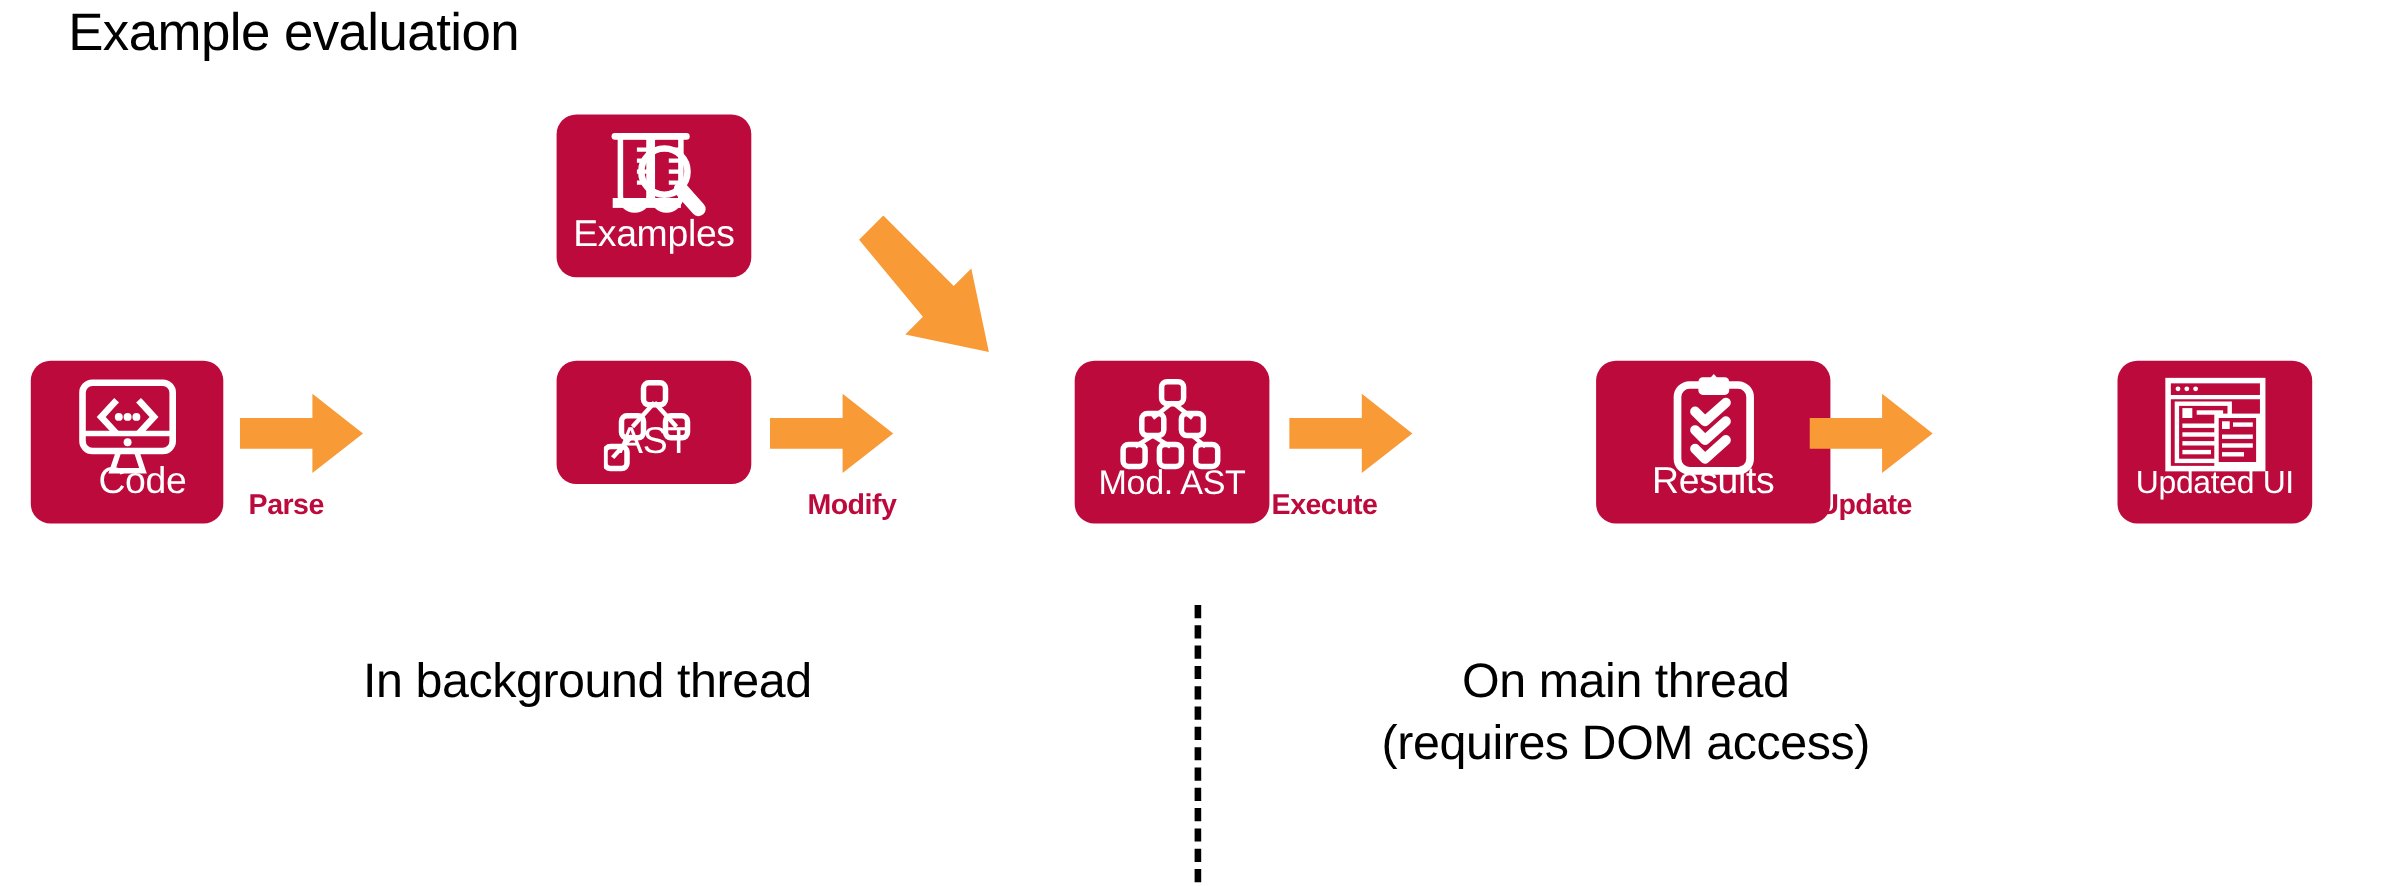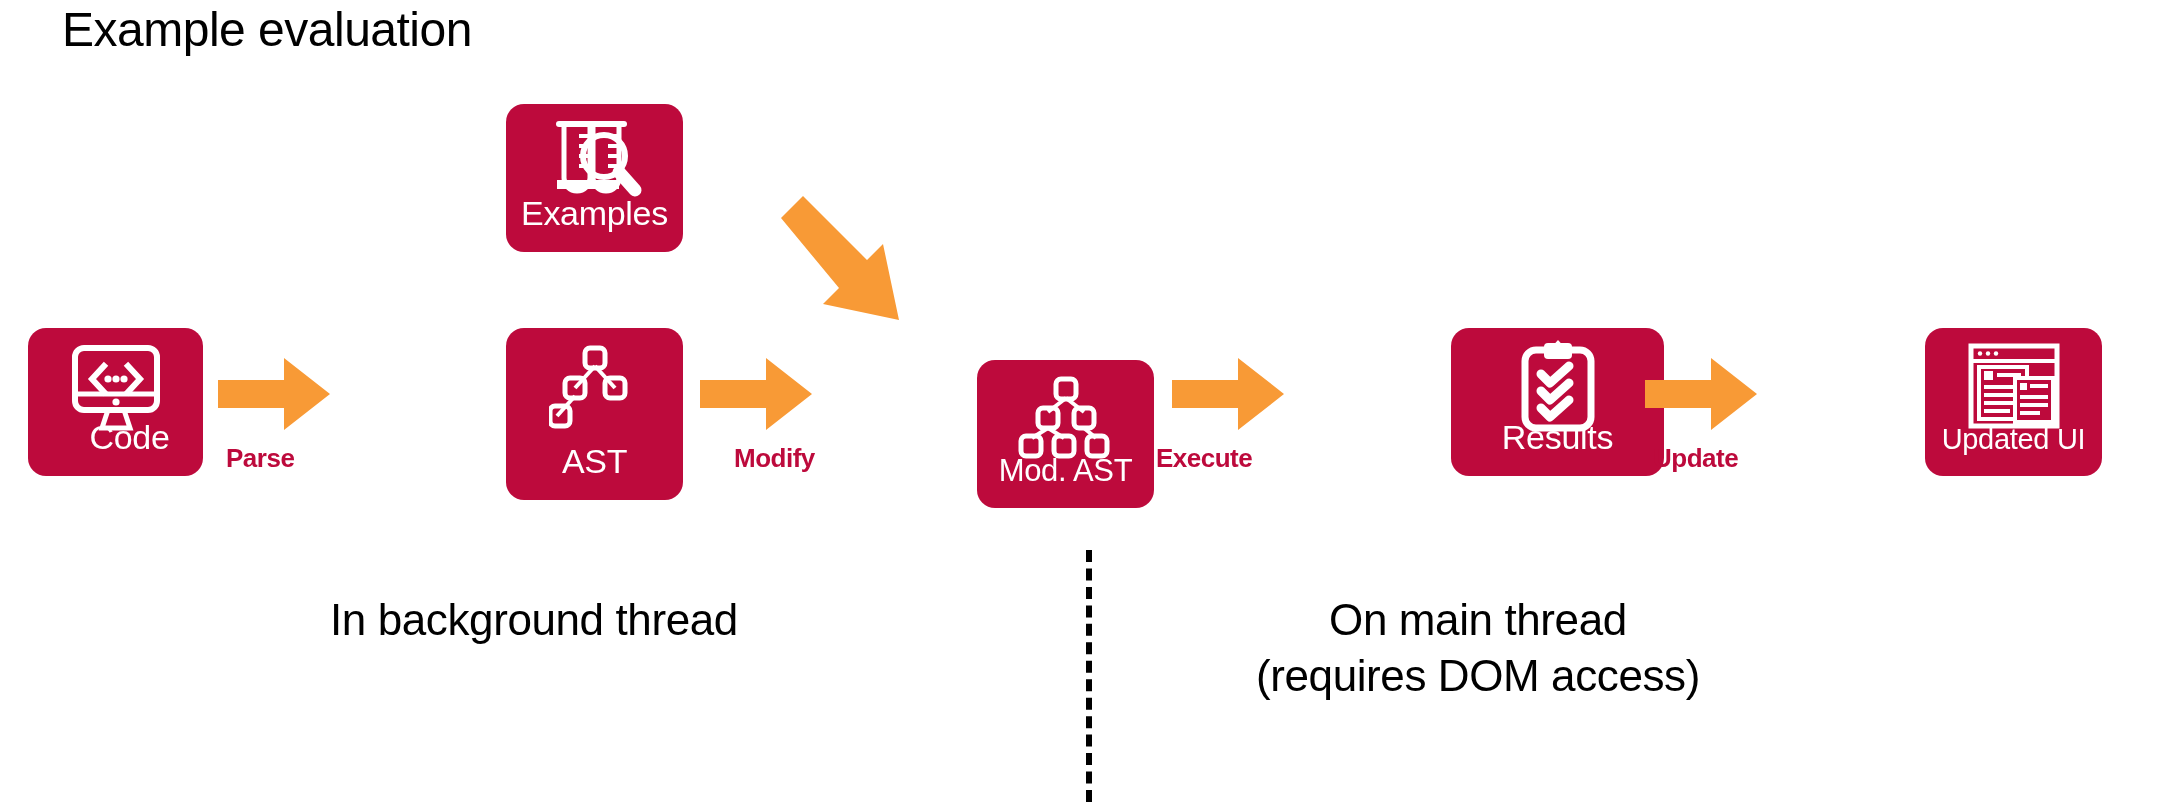--- a/index.html
+++ b/index.html
@@ -61,22 +61,22 @@
     line-height: 1;
     white-space: nowrap;
     padding-bottom: 22px;
     letter-spacing: -0.3px;
     text-align: right;
   }
 
   
   #card-code      { left: 28px;   top: 328px; width: 175px; height: 148px; padding-left: 28px; }
   #card-examples  { left: 506px;  top: 104px; width: 177px; height: 148px; }
-  #card-ast       { left: 506px;  top: 328px; width: 177px; height: 172px; }
-  #card-modast    { left: 977px;  top: 328px; width: 177px; height: 148px; margin-top: 32px; }
+  #card-ast       { left: 506px;  top: 328px; width: 177px; height: 112px; }
+  #card-modast    { left: 977px;  top: 328px; width: 177px; height: 148px; }
   #card-results   { left: 1451px; top: 328px; width: 213px; height: 148px; }
   #card-updatedui { left: 1925px; top: 328px; width: 177px; height: 148px; }
 
   #card-code .card-icon      { top: 14px; }
   #card-examples .card-icon  { top: 12px; }
   #card-ast .card-icon       { top: 16px; }
   #card-modast .card-icon    { top: 16px; }
   #card-results .card-icon   { top: 12px; }
   #card-updatedui .card-icon { top: 14px; }
 

